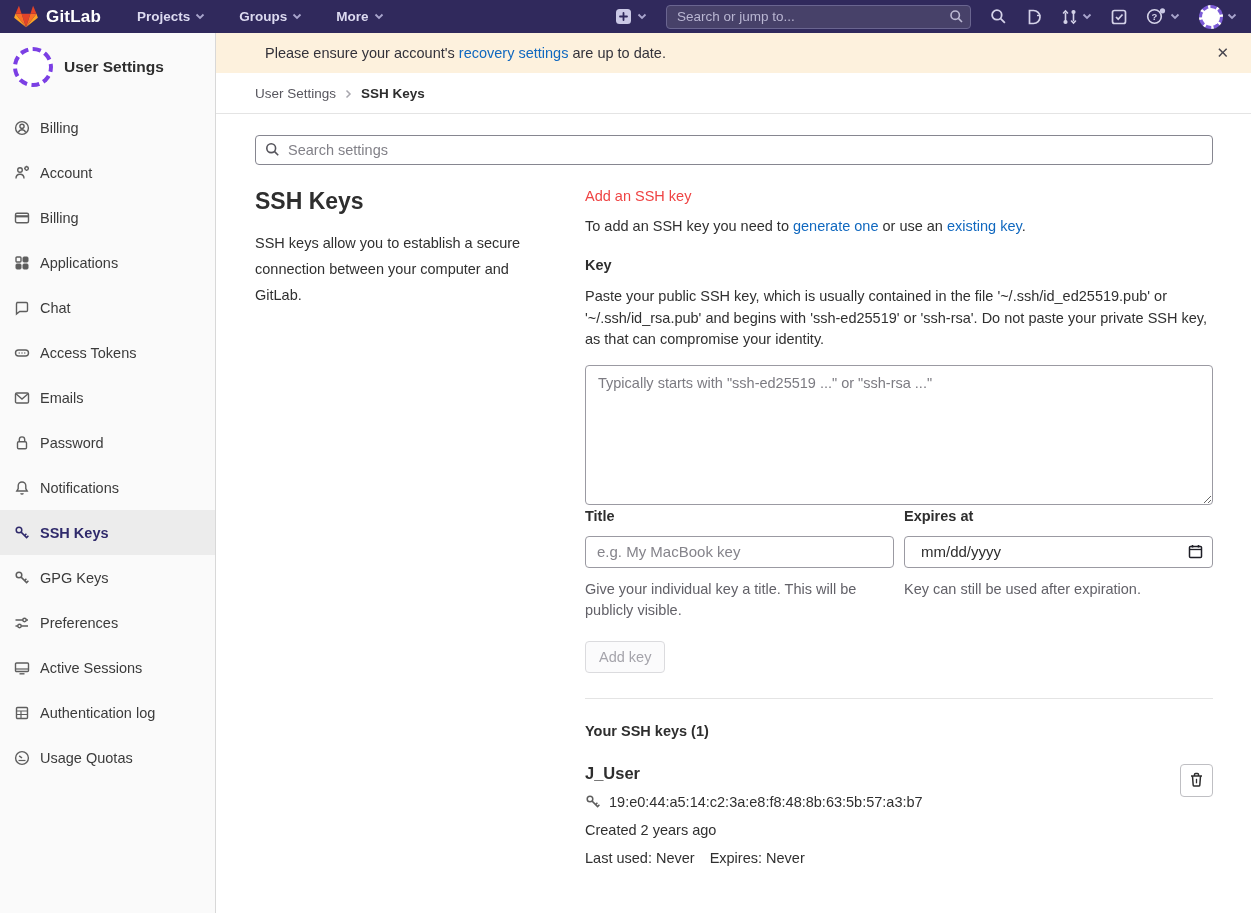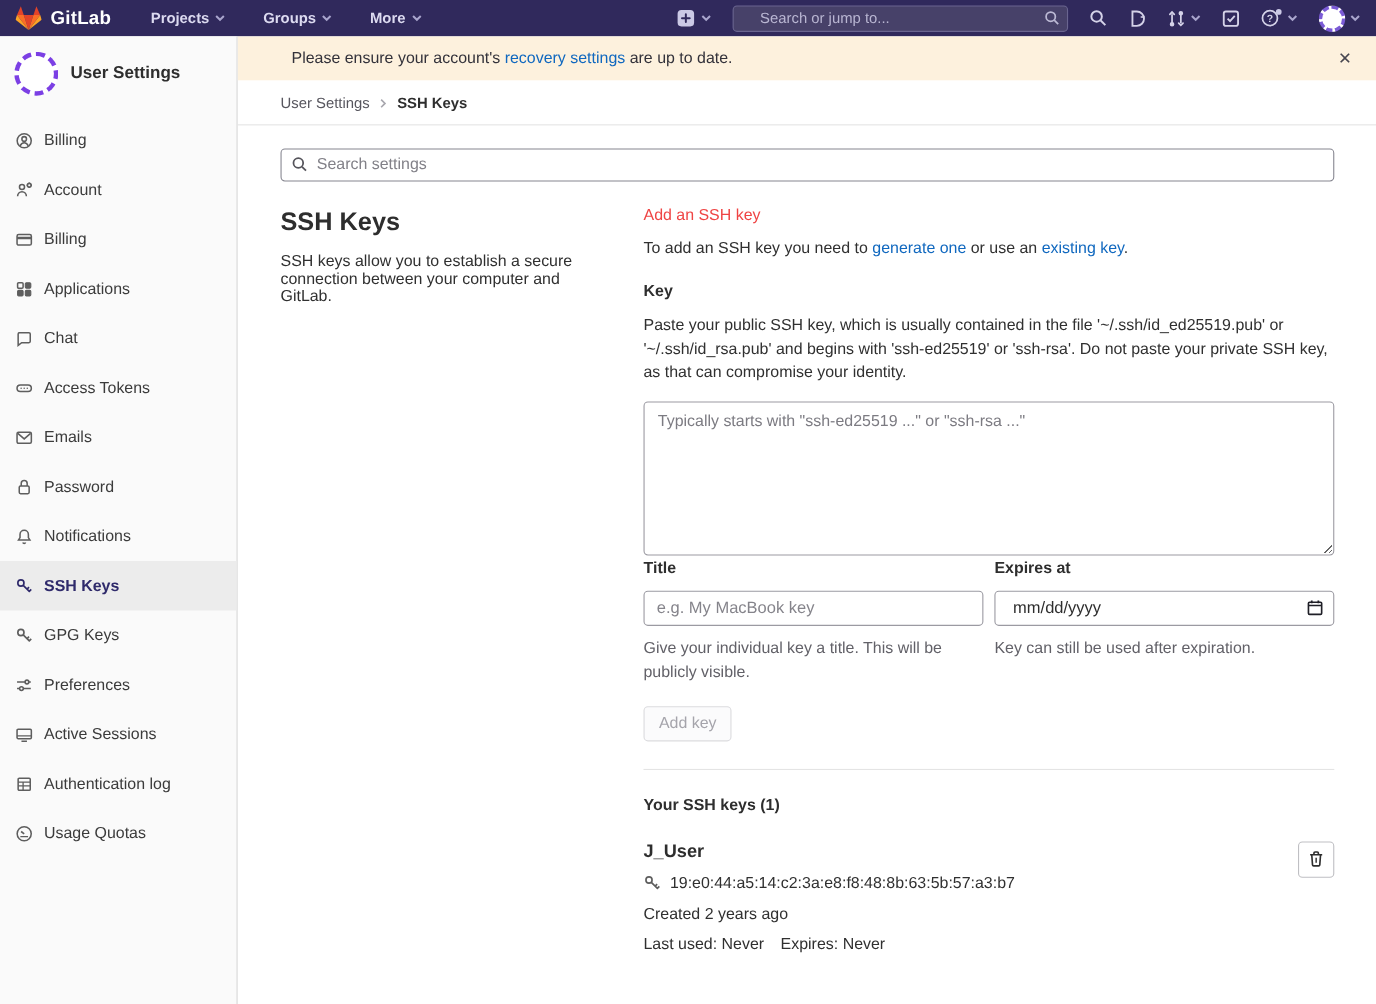--- a/index.html
+++ b/index.html
@@ -10,21 +10,21 @@
   .navbar { height:33px; background:#30295c; display:flex; align-items:center; padding:0 14px; }
   .brand { display:flex; align-items:center; gap:8px; margin-right:36px; }
   .brand-logo { width:24px; height:24px; }
   .brand-name { color:#ffffff; font-size:17px; font-weight:700; letter-spacing:.2px; }
   .nav-menu { display:flex; align-items:center; gap:5px; margin-right:34px; cursor:pointer; }
   .nav-menu span { color:#dcdaf0; font-size:13.5px; font-weight:600; }
   .chev { stroke:#a9a5cd; }
   .nav-right { display:flex; align-items:center; margin-left:auto; gap:19px; }
   .plus-menu { display:flex; align-items:center; gap:5px; cursor:pointer; }
   .nav-search { position:relative; width:305px; }
-  .nav-search input { width:100%; height:24px; background:#474169; border:1px solid #6a6590; border-radius:4px; color:#cac7de; font-size:13.5px; padding:0 28px 0 24px; outline:none; }
+  .nav-search input { width:100%; height:24px; background:#474169; border:1px solid #6a6590; border-radius:4px; color:#cac7de; font-size:13.5px; padding:0 28px 0 10px; outline:none; }
   .nav-search input::placeholder { color:#b9b6d2; }
   .nav-search .mag { position:absolute; right:7px; top:4px; }
   .nav-icon { display:flex; align-items:center; gap:4px; cursor:pointer; }
   .nav-avatar { width:24px; height:24px; border-radius:50%; background:#ffffff; border:3px dashed #7b5bd6; }
 
   
   .shell { display:flex; height:880px; }
   .sidebar { width:216px; background:#fafafa; border-right:1px solid #d8d8d8; flex-shrink:0; }
   .content { flex:1; overflow:hidden; }
 
@@ -51,21 +51,21 @@
   
   .page-body { padding:21px 38px 0 39px; }
   .settings-search { position:relative; }
   .settings-search input { width:100%; height:30px; border:1px solid #868690; border-radius:4px; padding:0 10px 0 32px; font-size:14.5px; font-family:inherit; color:#303030; outline:none; }
   .settings-search input::placeholder { color:#828188; }
   .settings-search .mag { position:absolute; left:10px; top:7px; }
 
   .columns { display:flex; gap:28px; margin-top:23px; }
   .col-left { width:302px; flex-shrink:0; }
   h1.page-title { font-size:23px; font-weight:700; color:#2e2e2e; margin-bottom:15px; }
-  .page-desc { font-size:14.5px; line-height:16px; color:#303030; }
+  .page-desc { font-size:14.5px; line-height:26px; color:#303030; }
 
   .col-right { flex:1; font-size:14.5px; }
   .sec-heading { font-size:14.5px; font-weight:400; margin-bottom:14px; color:#ef4444; }
   .intro { margin-bottom:23px; }
   .intro a { color:#1068bf; text-decoration:none; }
   .field-label { font-weight:700; color:#2e2e2e; display:block; }
   .key-help { margin:13px 0 14px; line-height:21.5px; }
   textarea.key-input { width:100%; height:140px; border:1px solid #9b9aa2; border-radius:4px; padding:9px 12px; font-size:14.5px; font-family:inherit; color:#303030; resize:both; outline:none; }
   textarea.key-input::placeholder { color:#7c7b82; }
 

